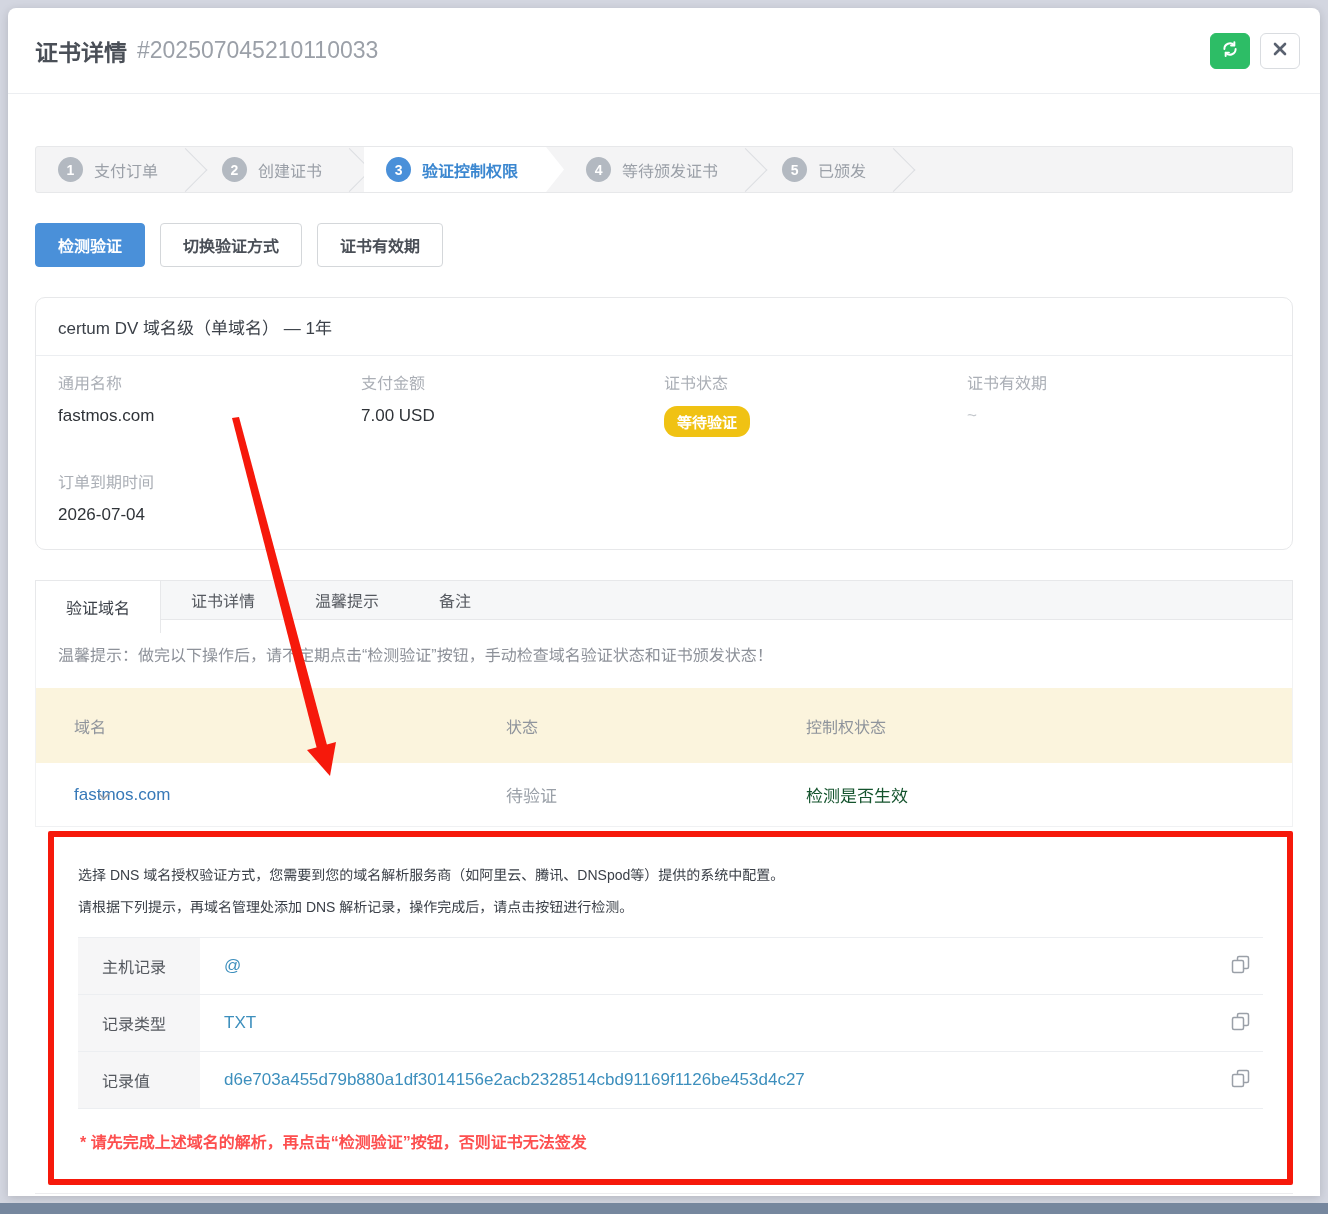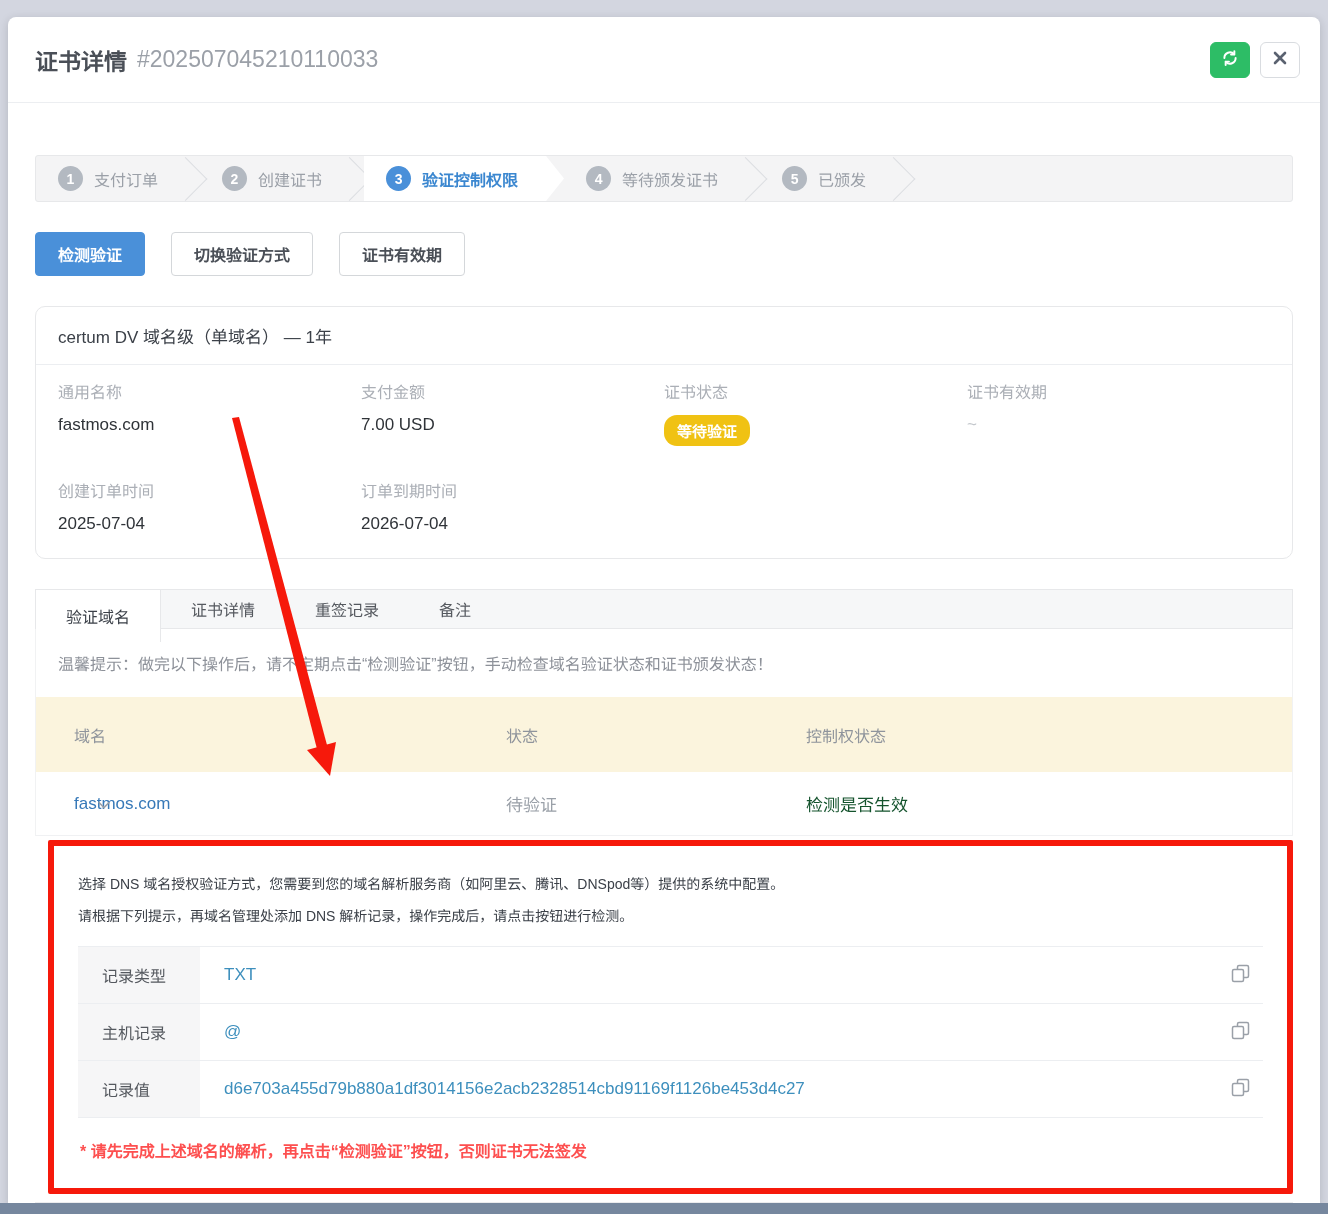--- a/index.html
+++ b/index.html
@@ -5,21 +5,21 @@
   * { margin:0; padding:0; box-sizing:border-box; }
   html,body { width:1328px; height:1214px; }
   body {
     font-family:"Liberation Sans","DejaVu Sans",sans-serif;
     background:#d3d6e0;
     position:relative;
     overflow:hidden;
     color:#2f3338;
   }
   .modal {
-    position:absolute; left:8px; top:17px; width:1312px; height:1188px;
+    position:absolute; left:8px; top:8px; width:1312px; height:1188px;
     background:#fff; border-radius:8px 8px 0 0;
     box-shadow:0 2px 10px rgba(0,0,0,.15);
   }
   
   .modal-header {
     height:86px; display:flex; align-items:center;
     padding:0 20px 0 27px; border-bottom:1px solid #eceef1;
   }
   .modal-title { font-size:23px; font-weight:bold; color:#4a4f57; }
   .order-no { font-size:23px; color:#9ba0a8; margin-left:10px; font-weight:normal; }
@@ -52,21 +52,21 @@
   .step.active .slabel { color:#3b87d0; font-weight:bold; }
   .sep {
     width:16px; position:relative; align-self:center; height:100%;
   }
   .sep::before{
     content:""; position:absolute; top:50%; left:0; width:30px; height:30px;
     border-top:1px solid #dcdee2; border-right:1px solid #dcdee2;
     transform:translate(-14px,-50%) rotate(45deg);
   }
   
-  .actions { display:flex; gap:26px; margin-bottom:30px; }
+  .actions { display:flex; gap:15px; margin-bottom:30px; }
   .btn {
     font-size:16px; font-weight:bold; padding:9px 22px; border-radius:4px;
     border:1px solid #d4d7da; background:#fff; color:#4a4f57; cursor:pointer;
     font-family:inherit;
   }
   .btn.primary { background:#4a90d9; border-color:#4a90d9; color:#fff; }
   
   .cert-panel { border:1px solid #e7e8ea; border-radius:10px; margin-bottom:30px; }
   .cert-panel-title {
     font-size:17px; color:#3b4048; padding:16px 22px; border-bottom:1px solid #eceef1;
@@ -203,35 +203,31 @@
         </div>
         <div class="field">
           <div class="flabel">证书状态</div>
           <div><span class="badge">等待验证</span></div>
         </div>
         <div class="field">
           <div class="flabel">证书有效期</div>
           <div class="fvalue dim">~</div>
         </div>
         <div class="field">
-          <div class="flabel">创建订单时间</div>
-          <div class="fvalue">2025-07-04</div>
-        </div>
-        <div class="field">
           <div class="flabel">订单到期时间</div>
           <div class="fvalue">2026-07-04</div>
         </div>
       </div>
     </div>
 
     <div class="tab-section">
       <div class="tabs">
         <div class="tab active">验证域名</div>
         <div class="tab">证书详情</div>
-        <div class="tab">重签记录</div>
+        <div class="tab">温馨提示</div>
         <div class="tab">备注</div>
       </div>
 
       <div class="tip-row">温馨提示：做完以下操作后，请不定期点击“检测验证”按钮，手动检查域名验证状态和证书颁发状态！</div>
 
       <div class="dtable">
         <div class="dtable-head">
           <div class="col-domain">域名</div>
           <div class="col-status">状态</div>
           <div class="col-control">控制权状态</div>
@@ -249,34 +245,34 @@
       </div>
 
       <div class="dns-outer">
         <div class="dns-box">
           <div class="dns-instr">
             <div>选择 DNS 域名授权验证方式，您需要到您的域名解析服务商（如阿里云、腾讯、DNSpod等）提供的系统中配置。</div>
             <div>请根据下列提示，再域名管理处添加 DNS 解析记录，操作完成后，请点击按钮进行检测。</div>
           </div>
           <div class="dns-table">
             <div class="dns-row">
-              <div class="dns-label">记录类型</div>
-              <div class="dns-value">TXT</div>
+              <div class="dns-label">主机记录</div>
+              <div class="dns-value">@</div>
               <div class="copy-btn">
                 <span>
                   <svg width="21" height="21" viewBox="0 0 21 21" fill="none" stroke="#9aa0a8" stroke-width="1.5">
                     <rect x="7.5" y="2.5" width="11" height="12" rx="1.5"></rect>
                     <rect x="2.5" y="6.5" width="11" height="12" rx="1.5" fill="#ffffff"></rect>
                   </svg>
                 </span>
               </div>
             </div>
             <div class="dns-row">
-              <div class="dns-label">主机记录</div>
-              <div class="dns-value">@</div>
+              <div class="dns-label">记录类型</div>
+              <div class="dns-value">TXT</div>
               <div class="copy-btn">
                 <span>
                   <svg width="21" height="21" viewBox="0 0 21 21" fill="none" stroke="#9aa0a8" stroke-width="1.5">
                     <rect x="7.5" y="2.5" width="11" height="12" rx="1.5"></rect>
                     <rect x="2.5" y="6.5" width="11" height="12" rx="1.5" fill="#ffffff"></rect>
                   </svg>
                 </span>
               </div>
             </div>
             <div class="dns-row">

